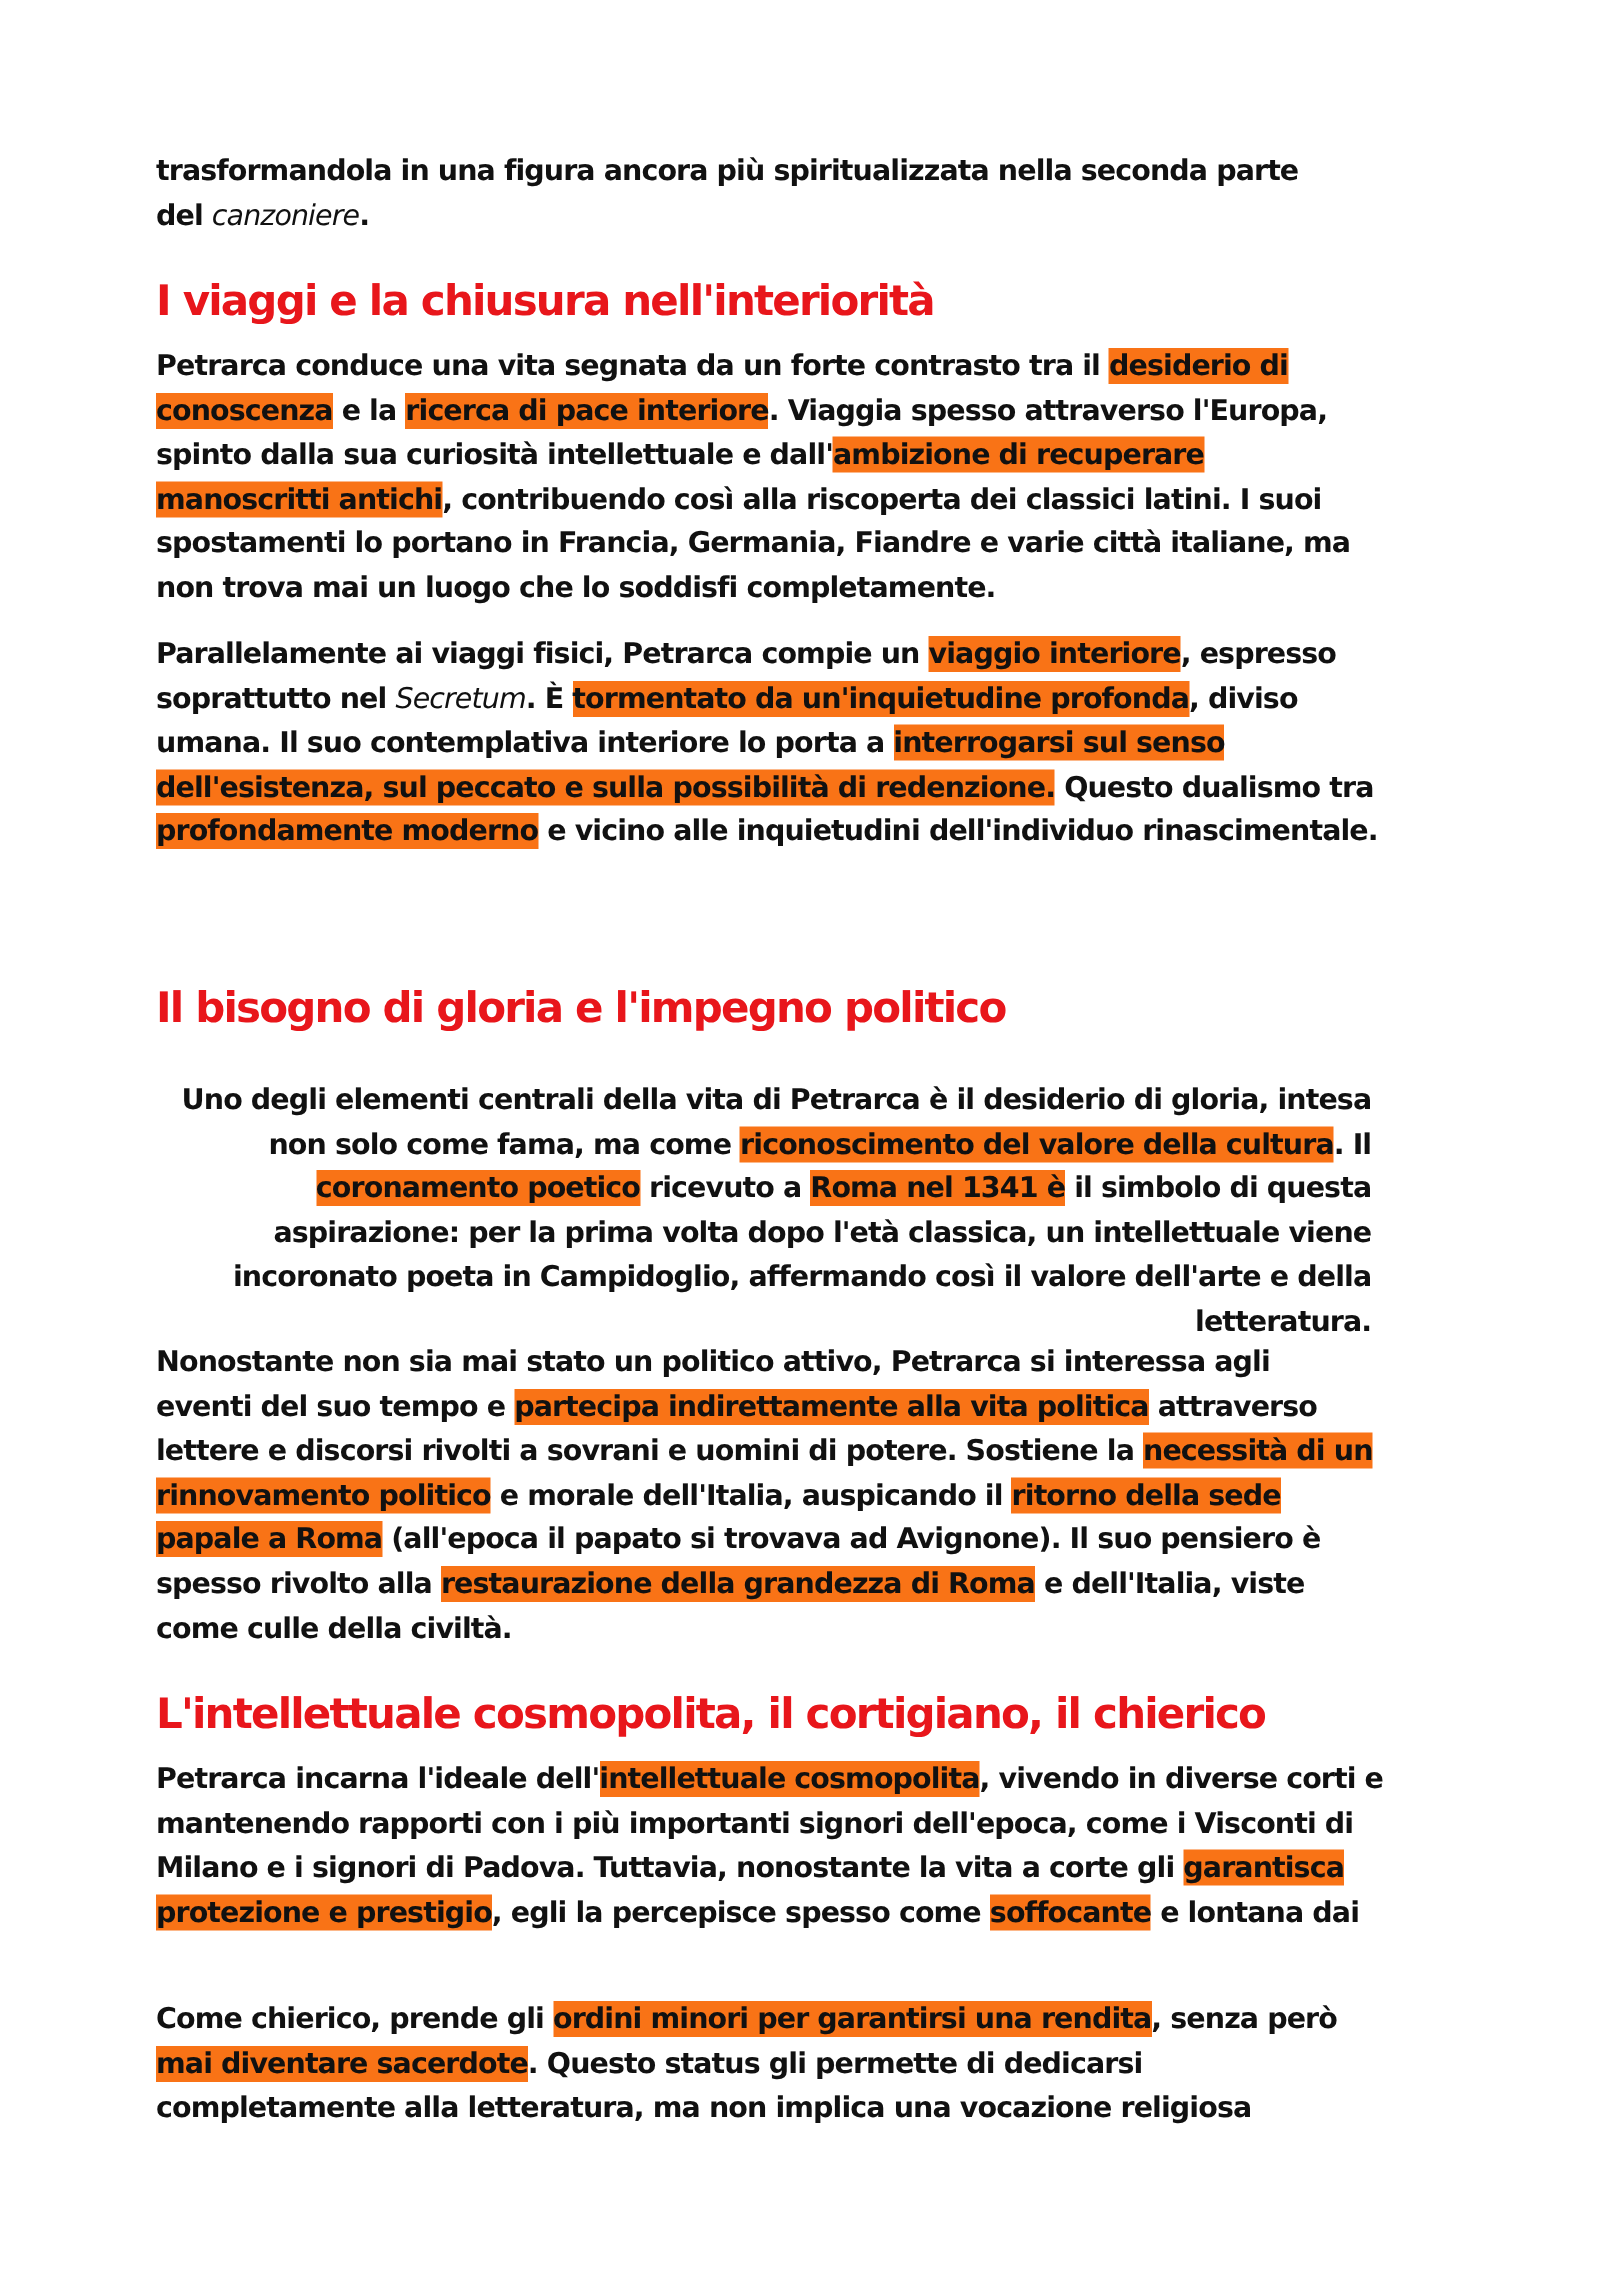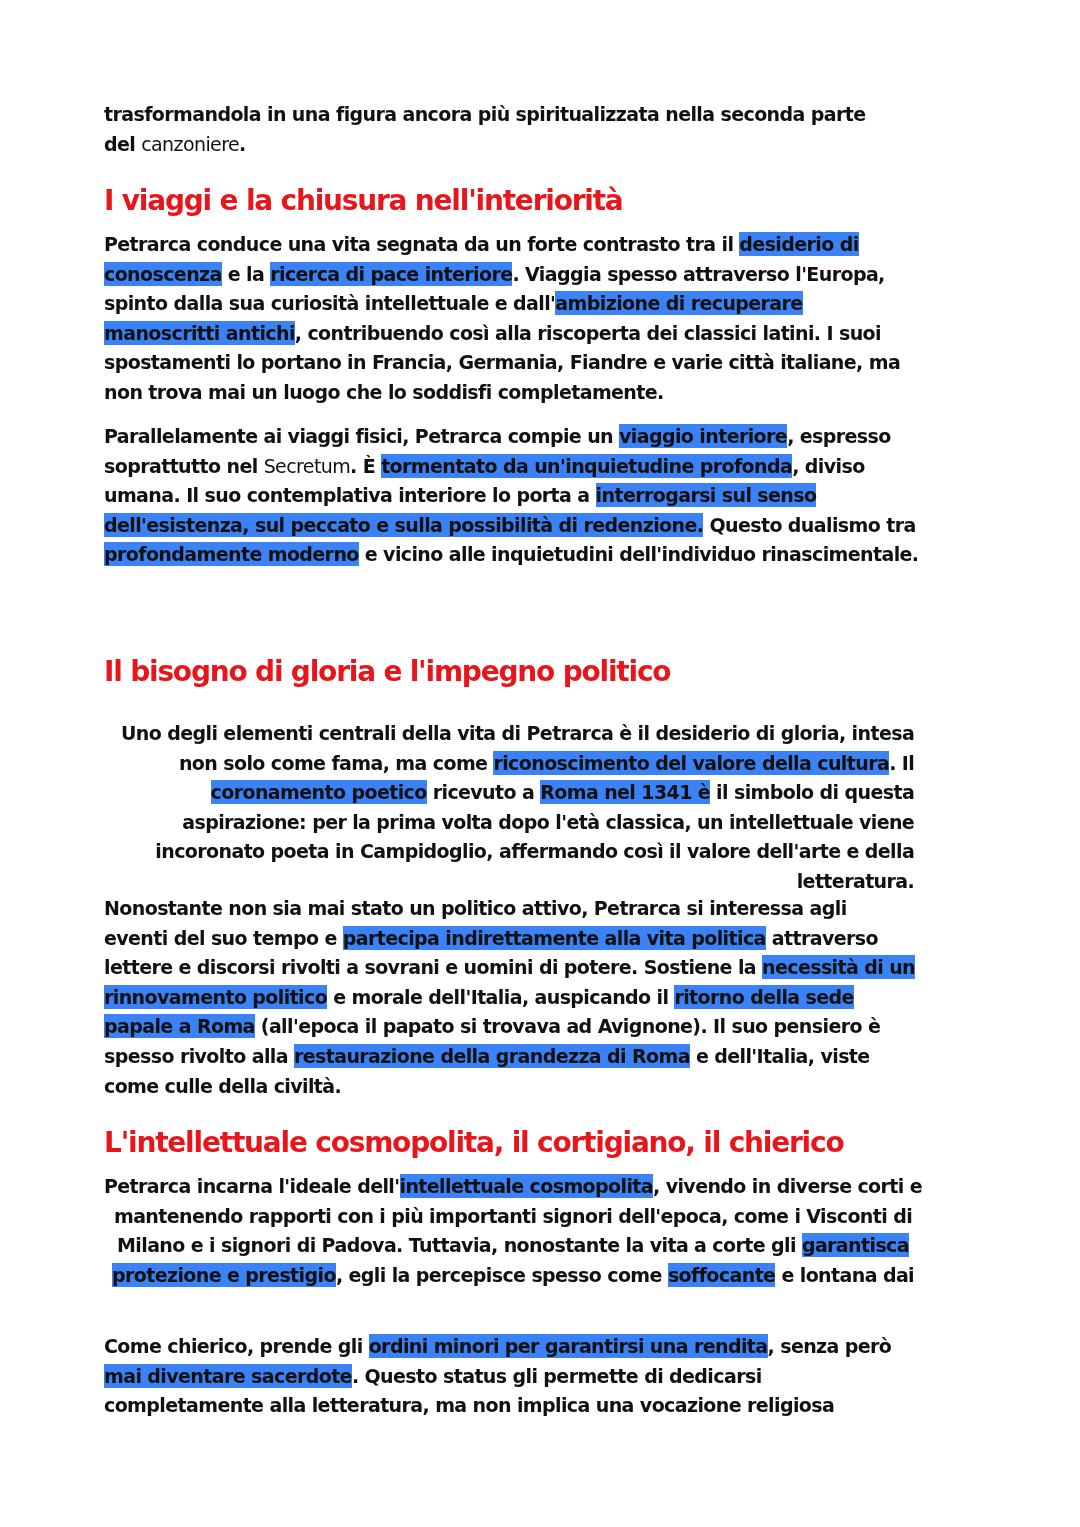--- a/index.html
+++ b/index.html
@@ -11,22 +11,22 @@
   }
   .line {
     font-size: 19px;
     line-height: 29.6px;
     height: 29.6px;
     white-space: nowrap;
     letter-spacing: -0.6px;
     font-weight: bold;
   }
   .line span { white-space: pre; }
-  .hl { background: #3b82f6; padding: 1px 0; }
-  .it { font-weight: normal; text-align: right; }
+  .hl { background: #f97316; padding: 1px 0; }
+  .it { font-style: italic; font-weight: normal; text-align: right; }
   .heading {
     color: #e8161b;
     font-family: "DejaVu Sans", sans-serif;
     font-weight: bold;
     font-size: 28px;
     letter-spacing: -1.2px;
     white-space: nowrap;
     position: absolute;
     left: 0;
   }
@@ -71,21 +71,21 @@
       <div class="line"><span>Nonostante non sia mai stato un politico attivo, Petrarca si interessa agli</span></div>
       <div class="line"><span>eventi del suo tempo e </span><span class="hl">partecipa indirettamente alla vita politica</span><span> attraverso</span></div>
       <div class="line"><span>lettere e discorsi rivolti a sovrani e uomini di potere. Sostiene la </span><span class="hl">necessità di un</span></div>
       <div class="line"><span class="hl">rinnovamento politico</span><span> e morale dell'Italia, auspicando il </span><span class="hl">ritorno della sede</span></div>
       <div class="line"><span class="hl">papale a Roma</span><span> (all'epoca il papato si trovava ad Avignone). Il suo pensiero è</span></div>
       <div class="line"><span>spesso rivolto alla </span><span class="hl">restaurazione della grandezza di Roma</span><span> e dell'Italia, viste</span></div>
       <div class="line"><span>come culle della civiltà.</span></div>
     </div>
 
   <h2 class="heading" style="top: 1026px; margin: 0px;">L'intellettuale cosmopolita, il cortigiano, il chierico</h2>
-  <div class="para" style="top: 1072px; margin: 0px; text-align: center;">
+  <div class="para" style="top: 1072px; margin: 0px;">
       <div class="line"><span>Petrarca incarna l'ideale dell'</span><span class="hl">intellettuale cosmopolita</span><span>, vivendo in diverse corti e</span></div>
       <div class="line"><span>mantenendo rapporti con i più importanti signori dell'epoca, come i Visconti di</span></div>
       <div class="line"><span>Milano e i signori di Padova. Tuttavia, nonostante la vita a corte gli </span><span class="hl">garantisca</span></div>
       <div class="line"><span class="hl">protezione e prestigio</span><span>, egli la percepisce spesso come </span><span class="hl">soffocante</span><span> e lontana dai</span></div>
     </div>
   <div class="para" style="top: 1232px; margin: 0px;">
       <div class="line"><span>Come chierico, prende gli </span><span class="hl">ordini minori per garantirsi una rendita</span><span>, senza però</span></div>
       <div class="line"><span class="hl">mai diventare sacerdote</span><span>. Questo status gli permette di dedicarsi</span></div>
       <div class="line"><span>completamente alla letteratura, ma non implica una vocazione religiosa</span></div>
     </div>

